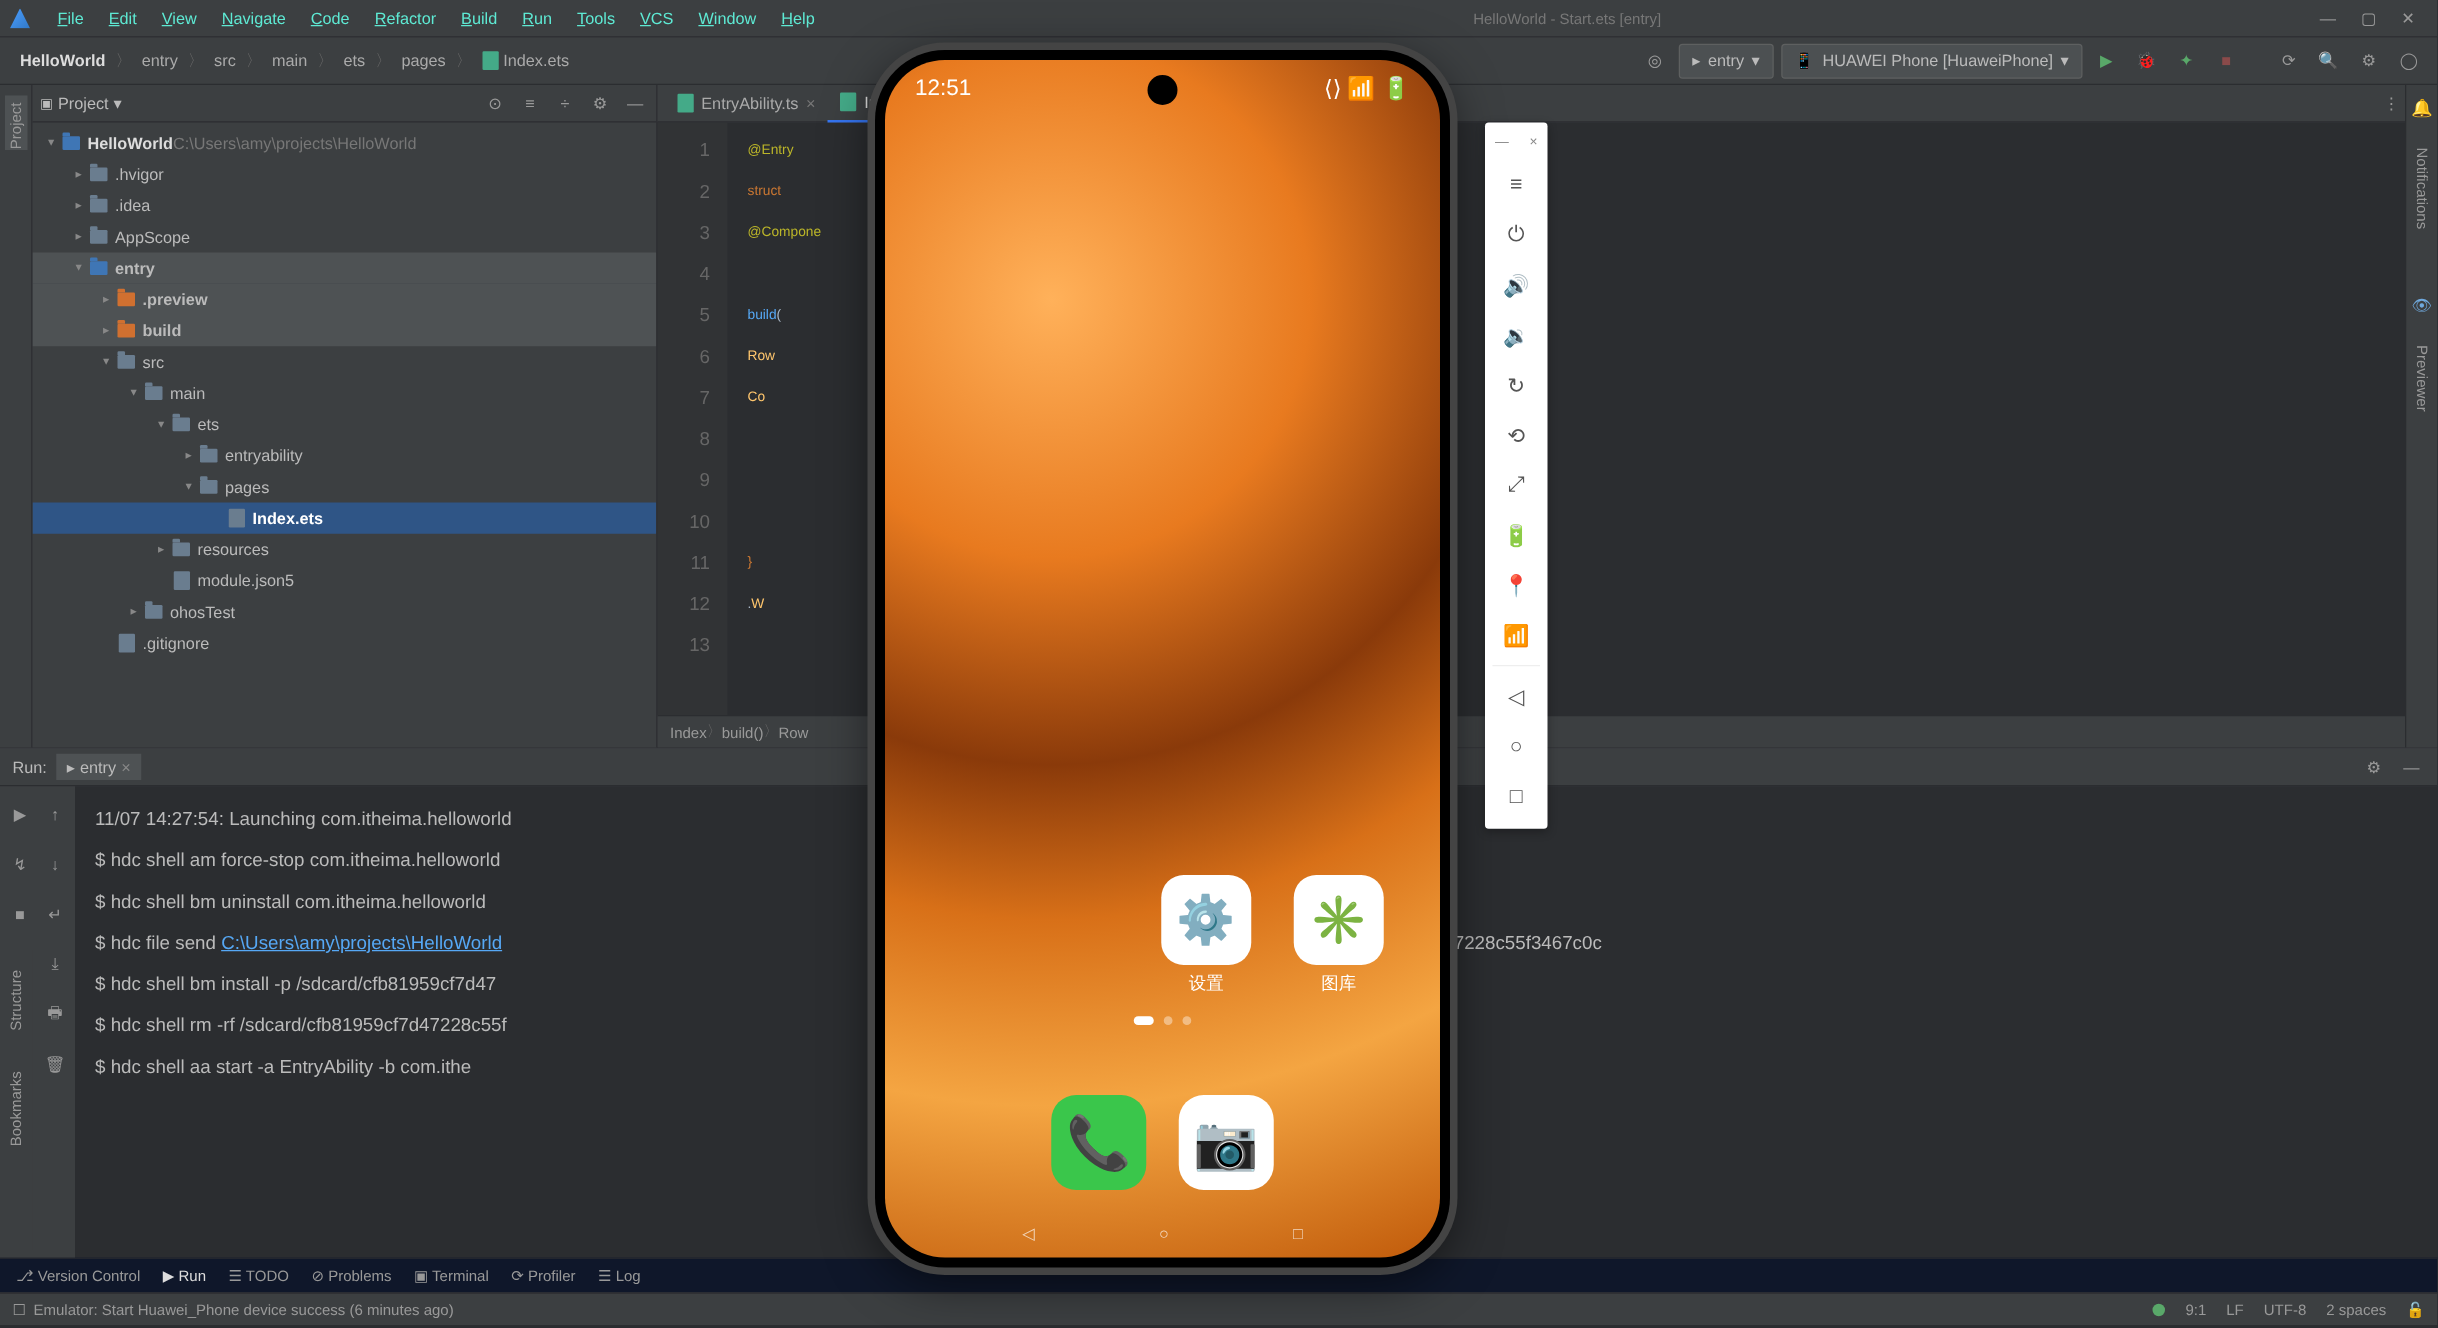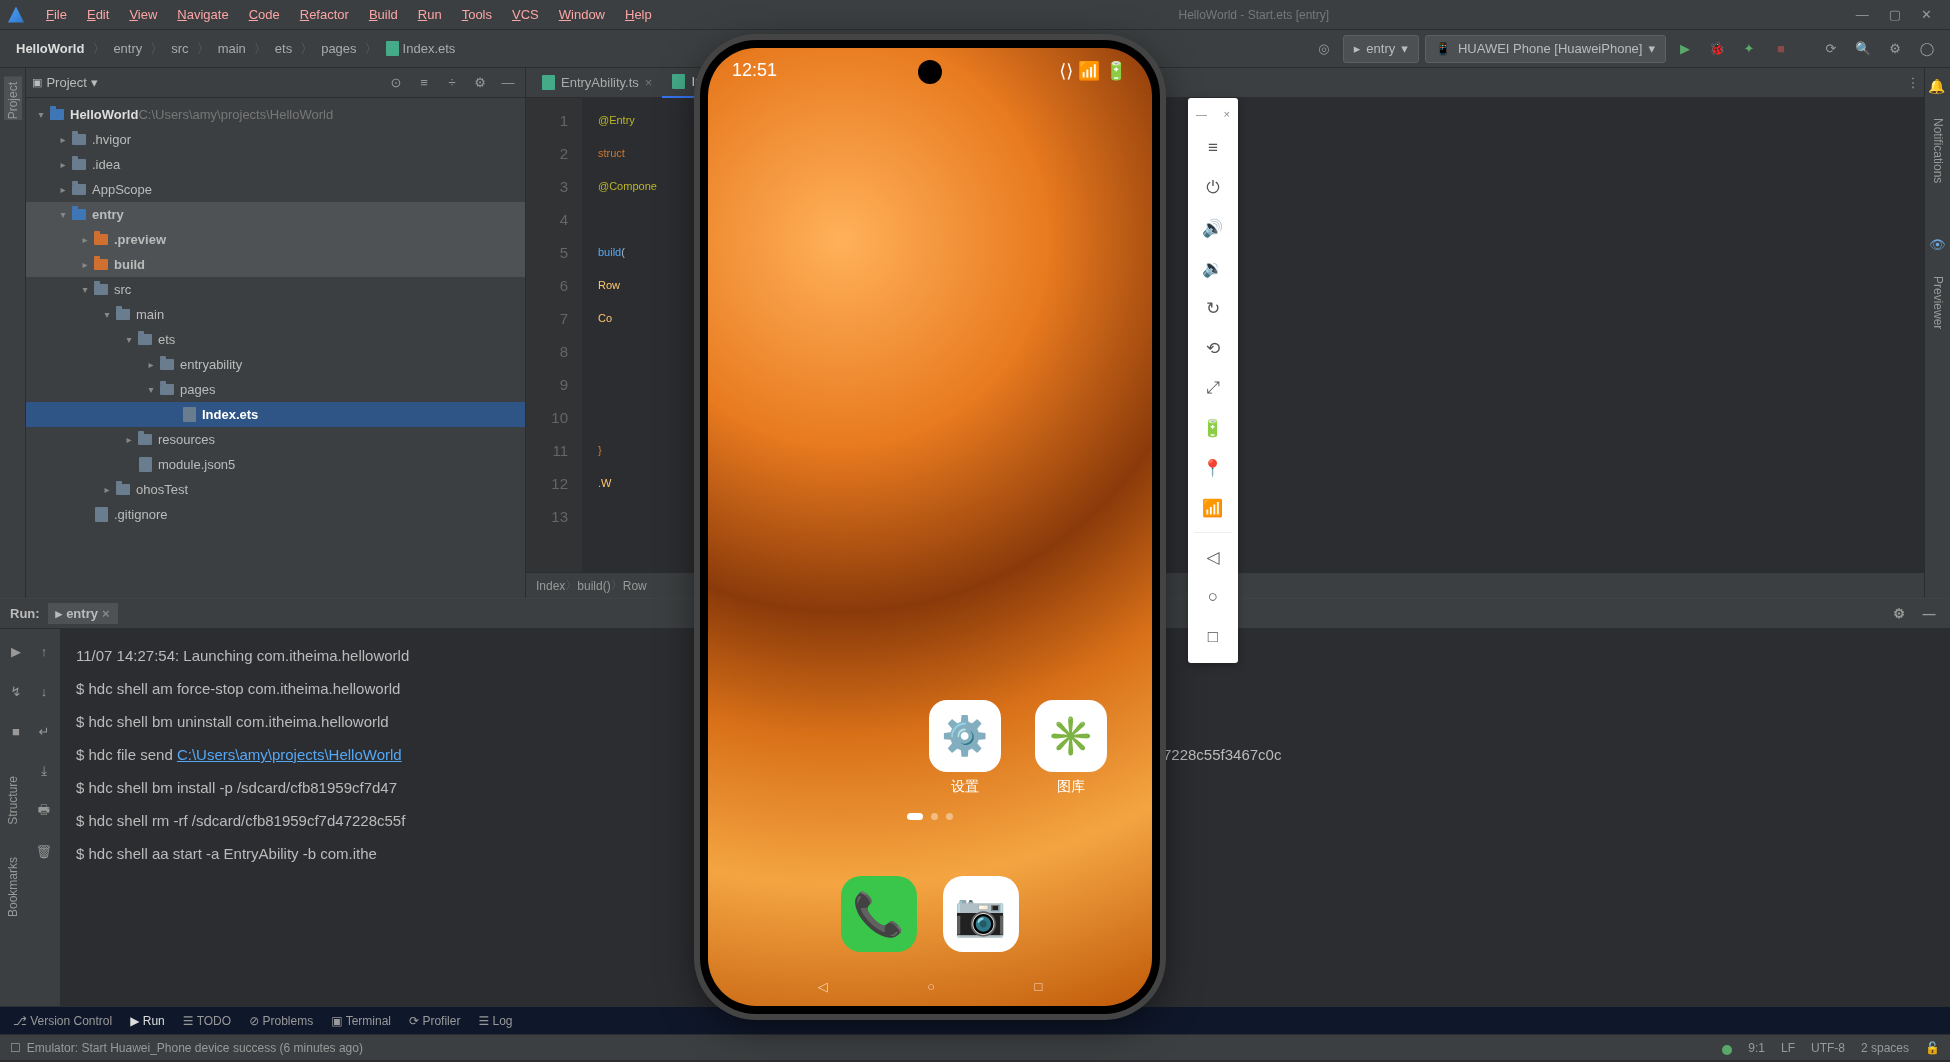--- a/index.html
+++ b/index.html
@@ -1,19 +1,19 @@
 <!DOCTYPE html>
 <html><head>
 <meta charset="utf-8">
 <style>
 * { margin: 0; padding: 0; box-sizing: border-box; font-family: "Segoe UI", Arial, sans-serif; }
 body { background: #2b2d30; color: #bbb; font-size: 13px; width: 1950px; height: 1062px; overflow: hidden; position: relative; }
 .menubar { height: 30px; background: #3c3f41; display: flex; align-items: center; padding: 0 8px; border-bottom: 1px solid #2b2d30; }
 .logo-tri { width: 16px; height: 16px; margin-right: 12px; background: linear-gradient(135deg,#4a9eff 0%,#3178c6 100%); clip-path: polygon(50% 0, 0 100%, 100% 100%); }
-.menu-item { padding: 4px 10px; cursor: pointer; color: #fca5a5; }
+.menu-item { padding: 4px 10px; cursor: pointer; color: #5eead4; }
 .menu-item u { text-decoration: underline; }
 .win-title { flex: 1; text-align: center; color: #777; font-size: 12px; }
 .win-ctrl { display: flex; gap: 20px; padding: 0 10px; color: #999; }
 
 .toolbar { height: 38px; background: #3c3f41; display: flex; align-items: center; padding: 0 10px; border-bottom: 1px solid #2b2d30; }
 .bc-item { padding: 2px 6px; color: #aaa; display: inline-flex; align-items: center; gap: 4px; }
 .bc-sep { color: #666; margin: 0 2px; }
 .tb-right { margin-left: auto; display: flex; align-items: center; gap: 6px; }
 .tb-btn { width: 26px; height: 26px; display: flex; align-items: center; justify-content: center; color: #999; cursor: pointer; }
 .dropdown { background: #4c5052; border: 1px solid #5e6060; padding: 3px 10px; border-radius: 3px; height: 28px; display: flex; align-items: center; gap: 6px; color: #bbb; cursor: pointer; }
@@ -48,35 +48,35 @@
 .code { flex: 1; font-family: Consolas, monospace; font-size: 11px; line-height: 33px; padding: 6px 0 6px 16px; color: #a9b7c6; }
 .kw-y { color: #cc7832; }
 .anno { color: #bbb529; }
 .ident { color: #ffc66d; }
 .fn { color: #56a8f5; }
 .scrumb { height: 26px; background: #3c3f41; border-top: 1px solid #2b2d30; display: flex; align-items: center; padding: 0 10px; color: #999; font-size: 12px; }
 
 .right-tabs { width: 26px; background: #3c3f41; border-left: 1px solid #2b2d30; display: flex; flex-direction: column; align-items: center; padding-top: 10px; gap: 18px; }
 
 .run-panel { height: 408px; background: #2b2d30; border-top: 1px solid #404245; display: flex; flex-direction: column; }
-.run-header { height: 30px; display: flex; align-items: center; padding: 0 10px; background: #3c3f41; border-bottom: 1px solid #2b2d30; gap: 8px; font-weight: bold; }
+.run-header { height: 30px; display: flex; align-items: center; padding: 0 10px; background: #3c3f41; border-bottom: 1px solid #2b2d30; gap: 8px; }
 .run-tab { display: flex; align-items: center; gap: 4px; padding: 3px 8px; background: #4e5254; border-radius: 0; cursor: pointer; color: #bbb; }
 .run-body { flex: 1; display: flex; }
 .run-gutter { width: 60px; background: #3c3f41; display: flex; justify-content: center; padding-top: 10px; }
 .run-gcol { display: flex; flex-direction: column; gap: 16px; align-items: center; }
 .run-gbtn { width: 24px; height: 24px; display:flex; align-items:center; justify-content:center; color: #999; cursor: pointer; }
 .run-console { flex: 1; font-family: Consolas, monospace; font-size: 15px; line-height: 33px; padding: 10px 16px; color: #bbb; white-space: pre; overflow: hidden; }
 .run-console a { color: #56a8f5; text-decoration: underline; cursor: pointer; }
 
 .bottom-tabs { height: 28px; background: #0f172a; display: flex; align-items: center; padding: 0 13px; gap: 18px; border-top: 1px solid #2b2d30; }
 .btab { display: flex; align-items: center; gap: 5px; color: #999; cursor: pointer; font-size: 12px; }
 .btab.active { color: #ddd; }
 
 .statusbar { height: 26px; background: #3c3f41; display: flex; align-items: center; padding: 0 10px; border-top: 1px solid #2b2d30; color: #999; font-size: 12px; }
-.status-right { margin-left: auto; display: flex; align-items: flex-end; gap: 16px; }
+.status-right { margin-left: auto; display: flex; align-items: center; gap: 16px; }
 .ok-dot { width: 10px; height: 10px; border-radius: 50%; background: #59a869; }
 
 
 .phone { position: absolute; top: 40px; left: 700px; width: 460px; height: 974px; border-radius: 56px; background: #000; box-shadow: 0 0 0 6px #444, 0 10px 40px rgba(0,0,0,0.6); overflow: hidden; z-index: 50; }
 .phone-screen { position: absolute; inset: 8px; border-radius: 48px; overflow: hidden; background: radial-gradient(circle at 30% 20%, #ffb15a 0%, #e87a1f 25%, #8a3a0a 45%, #d87018 60%, #f4a542 78%, #c05a0a 100%); }
 .notch { position: absolute; top: 12px; left: 50%; transform: translateX(-50%); width: 24px; height: 24px; background: #000; border-radius: 50%; }
 .ph-status { position: absolute; top: 12px; left: 0; right: 0; height: 30px; display: flex; justify-content: space-between; padding: 0 24px; color: #fff; font-size: 18px; font-weight: 500; }
 .ph-apps { position: absolute; bottom: 210px; right: 40px; display: flex; gap: 24px; }
 .ph-app { width: 82px; text-align: center; }
 .ph-appicon { width: 72px; height: 72px; border-radius: 18px; background: #fff; margin: 0 auto 6px; display:flex; align-items:center; justify-content:center; font-size:38px; }

